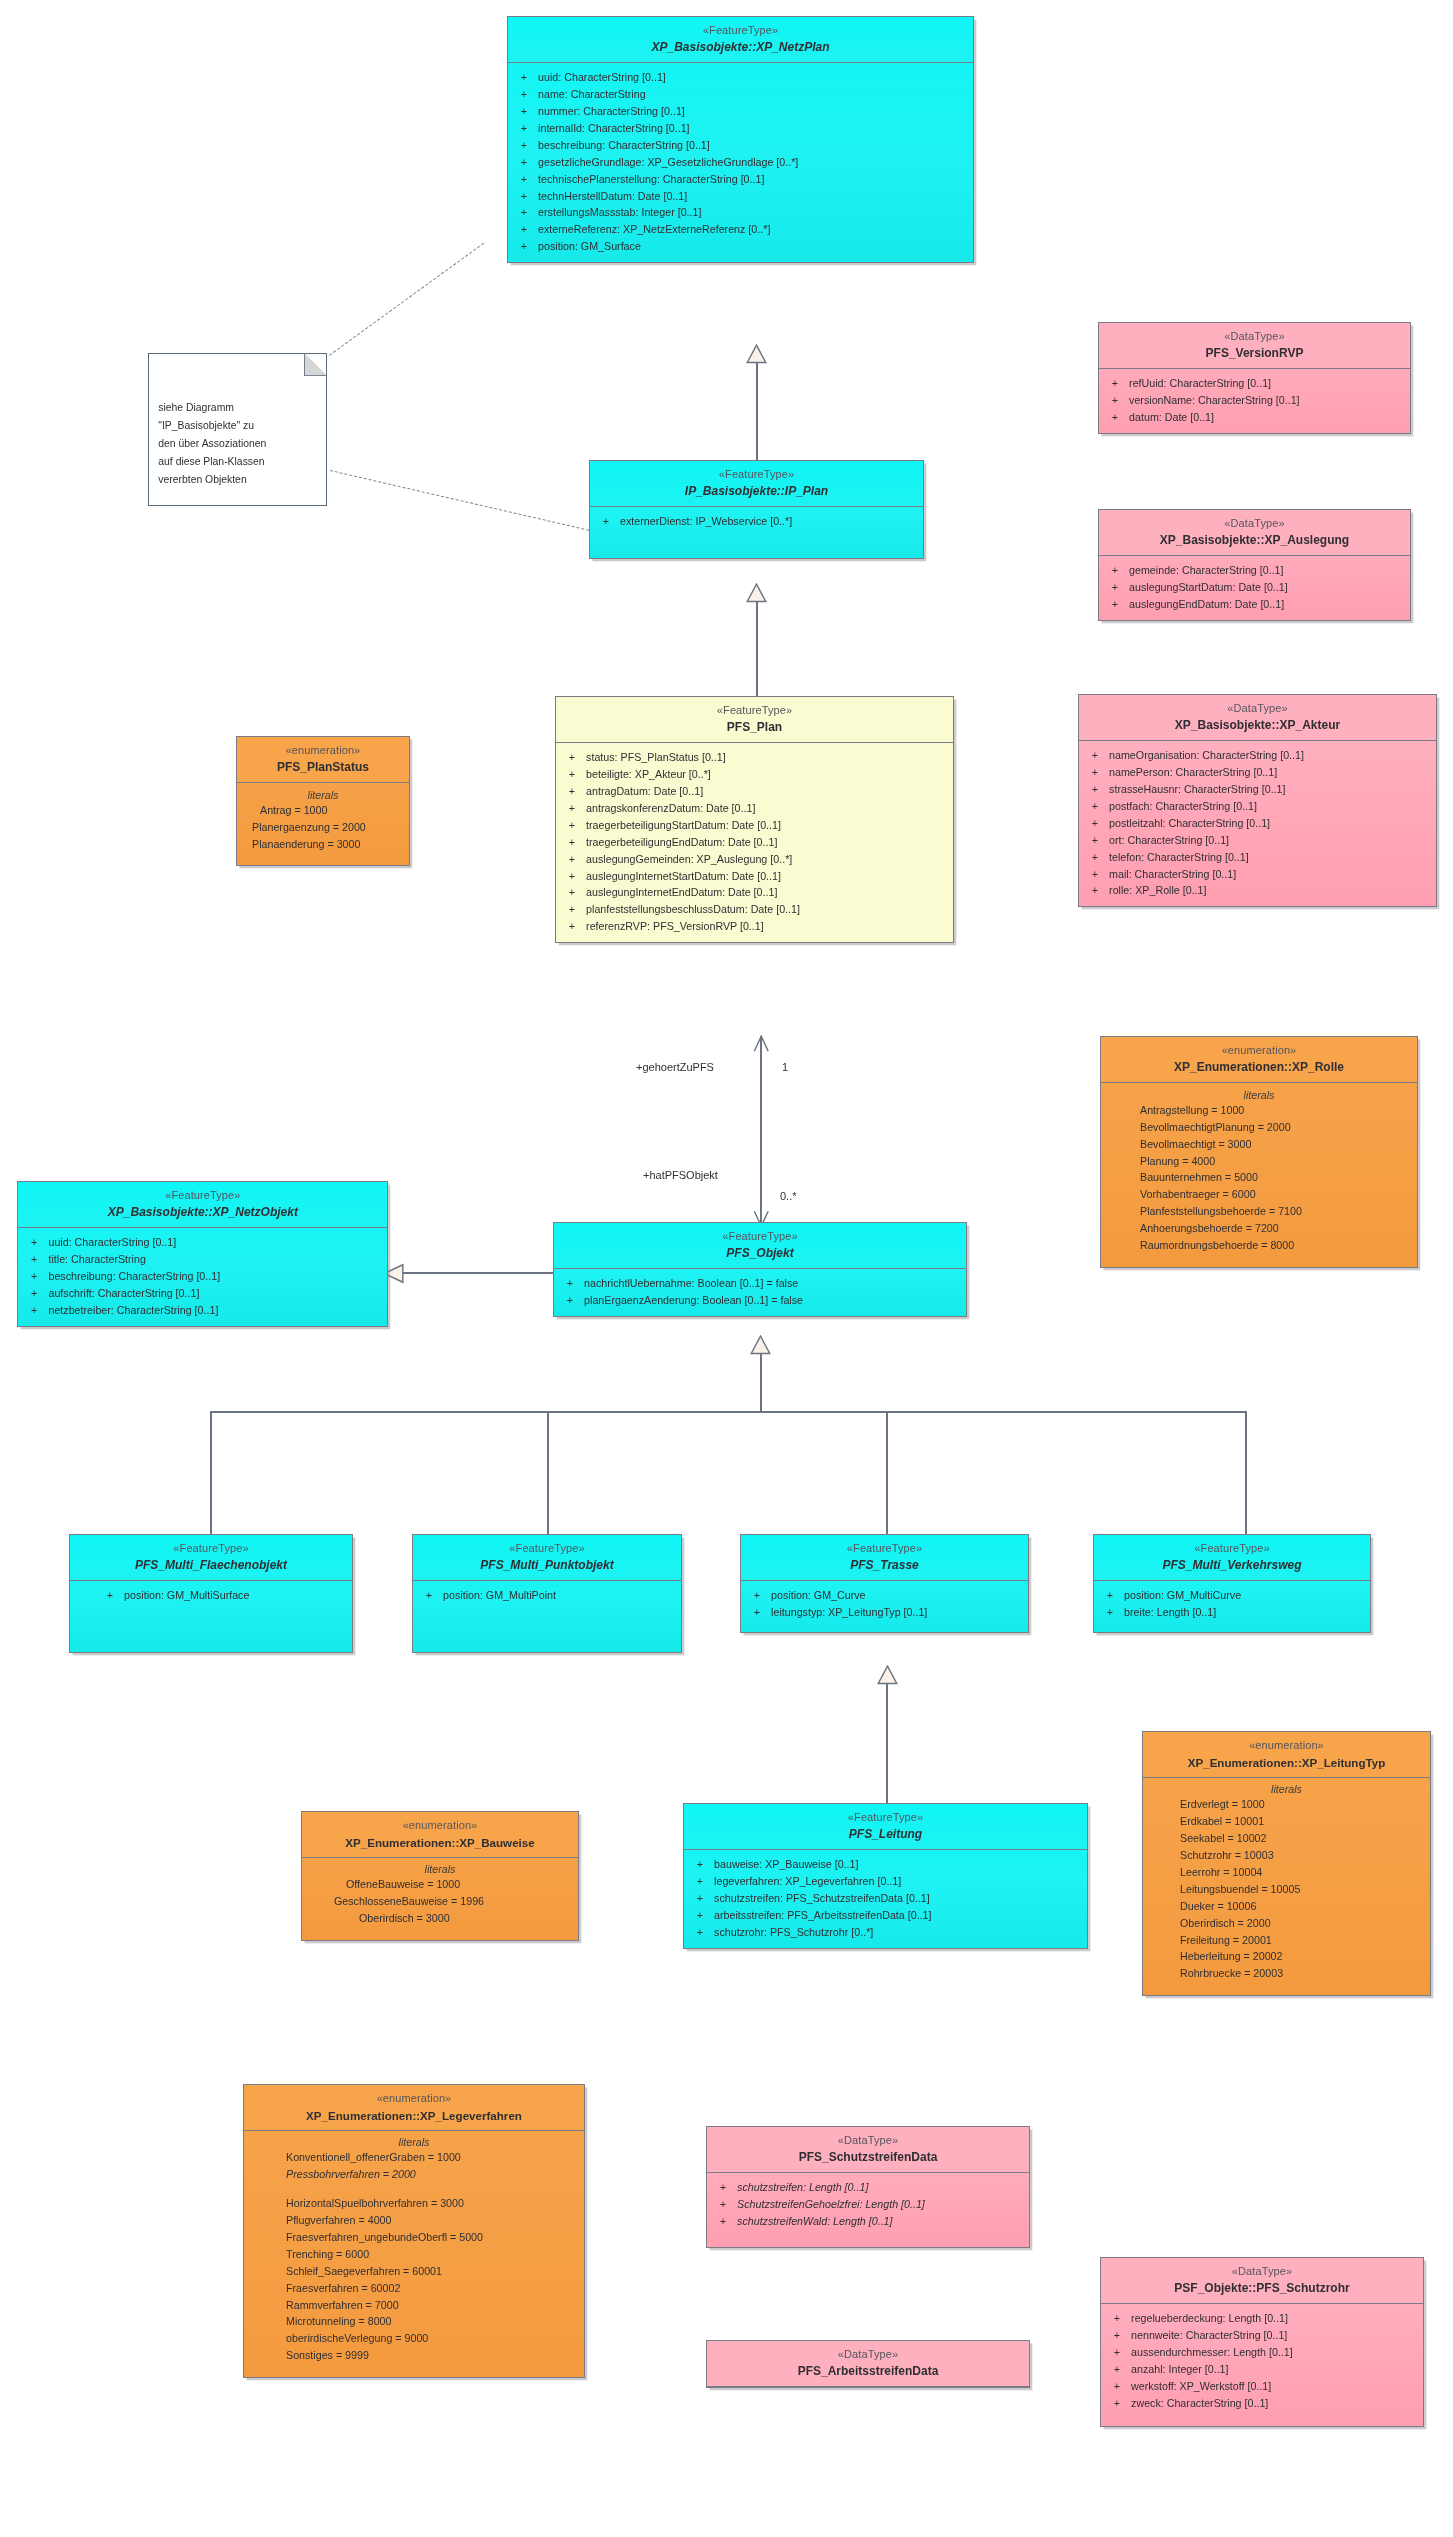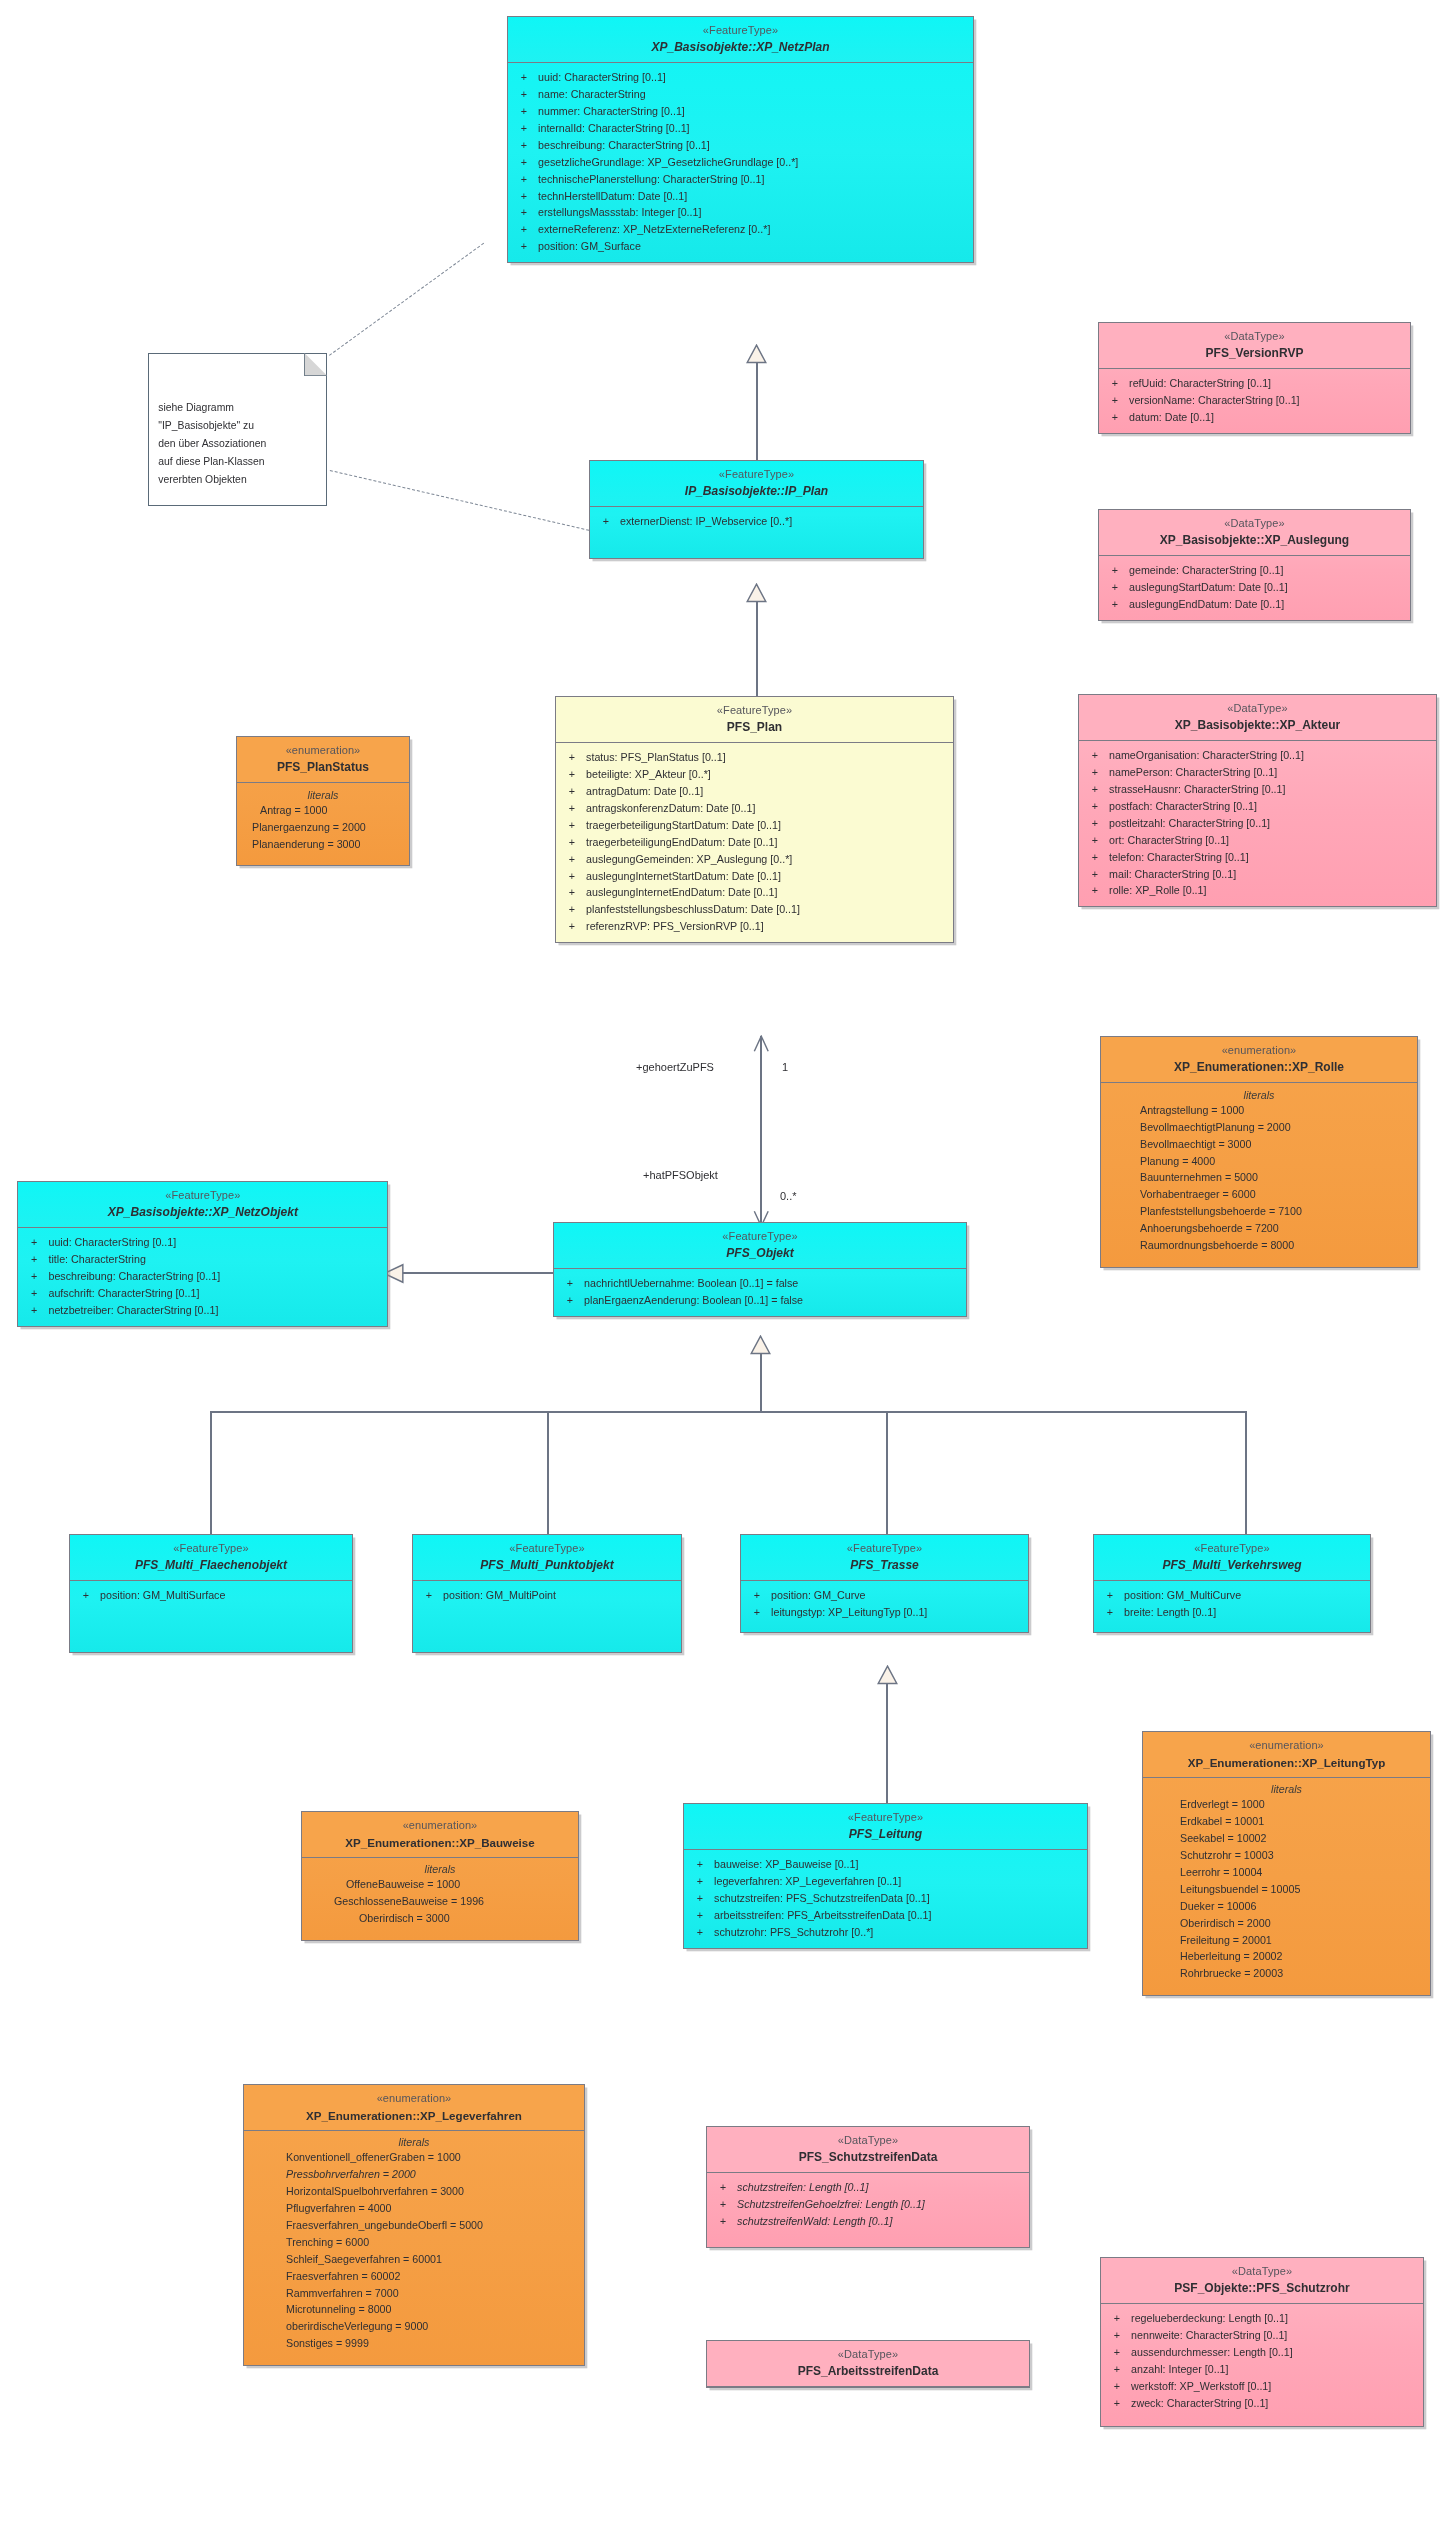--- a/index.html
+++ b/index.html
@@ -347,21 +347,21 @@
       <div class="attr"><span class="vis">+</span><span>nachrichtlUebernahme: Boolean [0..1] = false</span></div>
       <div class="attr"><span class="vis">+</span><span>planErgaenzAenderung: Boolean [0..1] = false</span></div>
     </div>
   </div>
 
   <div class="uml c-feature abstract" style="left:69px;top:1534px;width:284px;">
     <div class="head">
       <span class="stereo">«FeatureType»</span>
       <span class="cname">PFS_Multi_Flaechenobjekt</span>
     </div>
-    <div class="body" style="min-height:58px;">
+    <div class="body" style="min-height:58px;padding-left:24px;">
       <div class="attr"><span class="vis">+</span><span>position: GM_MultiSurface</span></div>
     </div>
   </div>
 
   <div class="uml c-feature abstract" style="left:412px;top:1534px;width:270px;">
     <div class="head">
       <span class="stereo">«FeatureType»</span>
       <span class="cname">PFS_Multi_Punktobjekt</span>
     </div>
     <div class="body" style="min-height:58px;">
@@ -441,21 +441,21 @@
 
   <div class="uml c-enum enum" style="left:243px;top:2084px;width:342px;">
     <div class="head">
       <span class="stereo">«enumeration»</span>
       <span class="cname" style="font-size:11.6px;">XP_Enumerationen::XP_Legeverfahren</span>
     </div>
     <div class="body" style="padding-bottom:12.7px;">
       <div class="lit-head">literals</div>
       <div class="lit" style="padding-left:42px;">Konventionell_offenerGraben = 1000</div>
       <div class="lit" style="padding-left:42px;font-style:italic;">Pressbohrverfahren = 2000</div>
-      <div class="lit" style="padding-left:42px;">HorizontalSpuelbohrverfahren = 3000</div>
+      <div class="lit" style="padding-left:42px;margin-top:12px;">HorizontalSpuelbohrverfahren = 3000</div>
       <div class="lit" style="padding-left:42px;">Pflugverfahren = 4000</div>
       <div class="lit" style="padding-left:42px;">Fraesverfahren_ungebundeOberfl = 5000</div>
       <div class="lit" style="padding-left:42px;">Trenching = 6000</div>
       <div class="lit" style="padding-left:42px;">Schleif_Saegeverfahren = 60001</div>
       <div class="lit" style="padding-left:42px;">Fraesverfahren = 60002</div>
       <div class="lit" style="padding-left:42px;">Rammverfahren = 7000</div>
       <div class="lit" style="padding-left:42px;">Microtunneling = 8000</div>
       <div class="lit" style="padding-left:42px;">oberirdischeVerlegung = 9000</div>
       <div class="lit" style="padding-left:42px;">Sonstiges = 9999</div>
     </div>

